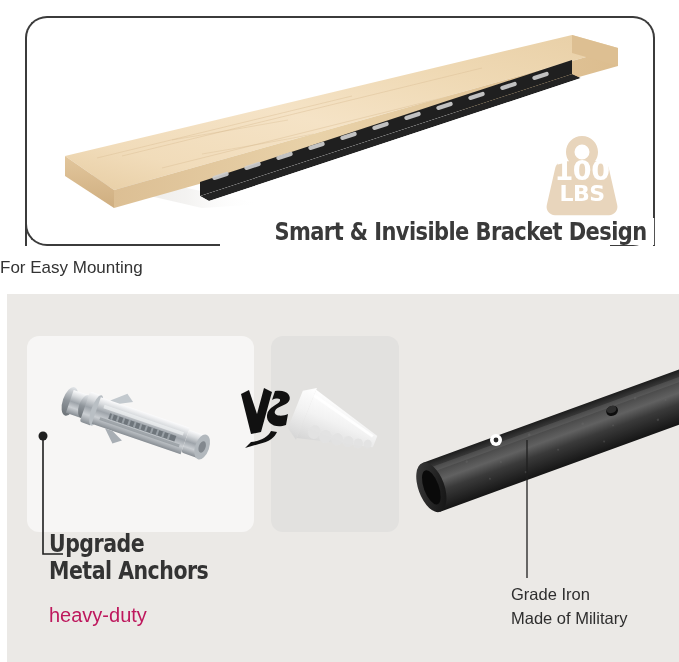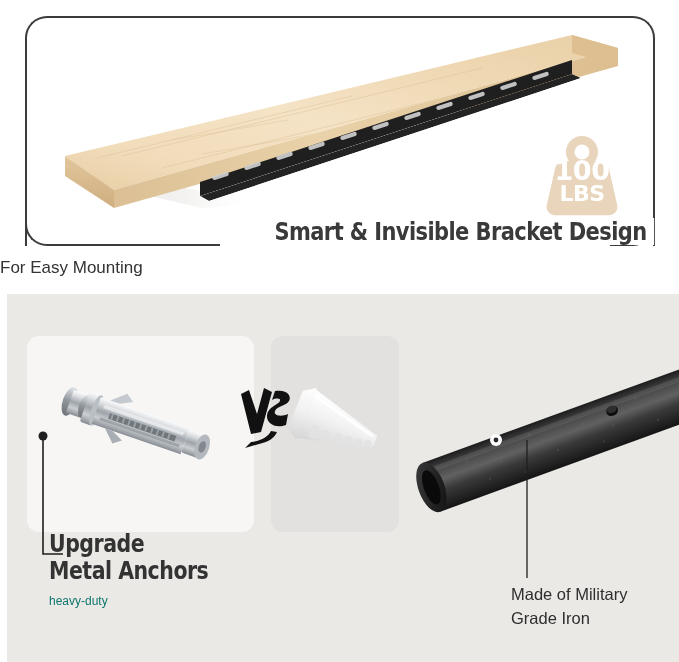--- a/index.html
+++ b/index.html
@@ -167,23 +167,23 @@
     font-weight: bold;
     font-size: 25px;
     color: #333333;
     letter-spacing: -0.6px;
     line-height: 1.08;
     transform: scaleX(0.82);
     transform-origin: left center;
     white-space: nowrap;
   }
   #callout-left-sub {
-    margin-top: 10px;
-    font-size: 12px;
-    color: #0f766e;
+    margin-top: 20px;
+    font-size: 20px;
+    color: #be185d;
     font-family: "Liberation Sans", sans-serif;
   }
 
   
   #pipe-photo {
     position: absolute;
     left: 398px; top: 322px;
     width: 290px; height: 240px;
   }
 
@@ -444,18 +444,18 @@
       <div class="callout-title">Upgrade</div>
       <div class="callout-title">Metal Anchors</div>
       <div id="callout-left-sub">heavy-duty</div>
     </div>
 
     <svg id="callout-right-line" viewBox="0 0 60 145" style="top:146px; left:490px; position:absolute;">
       <path d="M30 0 L30 138" stroke="#1f1f1f" stroke-width="1.3" fill="none"></path>
     </svg>
 
     <div id="callout-right-text" style="top:289px; left:504px; position:absolute;">
+      <div>Grade Iron</div>
       <div>Made of Military</div>
-      <div>Grade Iron</div>
     </div>
   </div>
 
 </div>
 
 </body></html>

